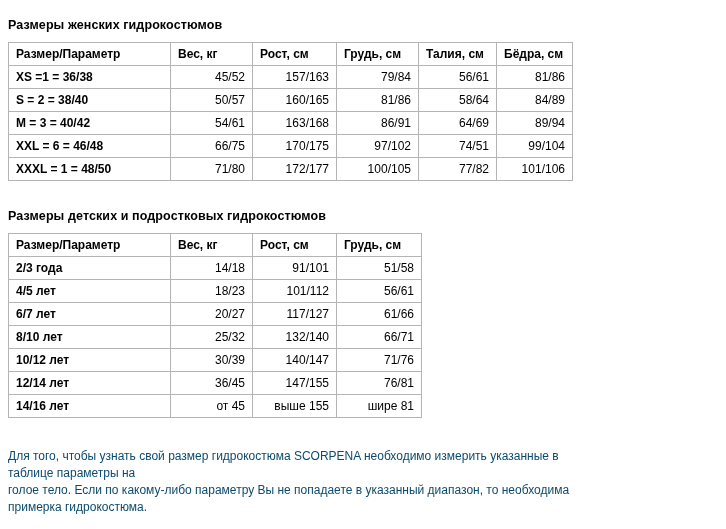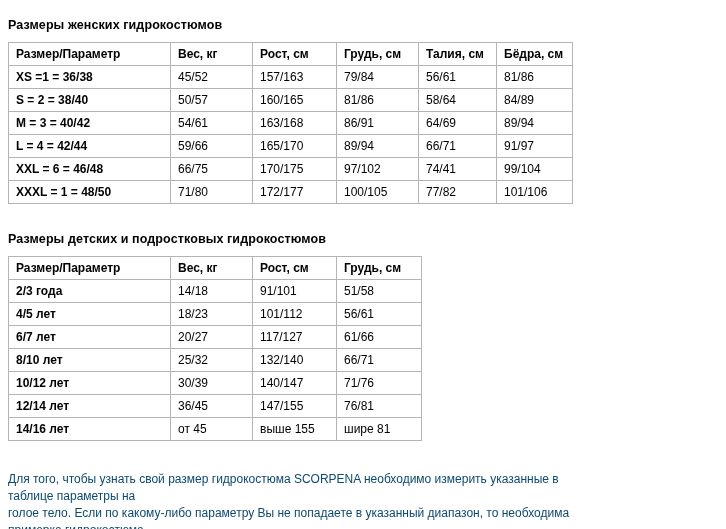--- a/index.html
+++ b/index.html
@@ -45,21 +45,21 @@
   }
   table.size-table thead td {
     font-weight: bold;
     text-align: left;
   }
   table.size-table tbody td.rowhdr {
     font-weight: bold;
     text-align: left;
   }
   table.size-table tbody td.val {
-    text-align: left;
+    text-align: right;
     margin-top: 28px;
   }
   
   #women-table { width: 564px; }
   #women-table col.c0 { width: 162px; }
   #women-table col.c1 { width: 82px; }
   #women-table col.c2 { width: 84px; }
   #women-table col.c3 { width: 82px; }
   #women-table col.c4 { width: 78px; }
   #women-table col.c5 { width: 76px; }
@@ -125,33 +125,25 @@
       </tr>
       <tr>
         <td class="rowhdr">M = 3 = 40/42</td>
         <td class="val">54/61</td>
         <td class="val">163/168</td>
         <td class="val">86/91</td>
         <td class="val">64/69</td>
         <td class="val">89/94</td>
       </tr>
       <tr>
-        <td class="rowhdr">L = 4 = 42/44</td>
-        <td class="val">59/66</td>
-        <td class="val">165/170</td>
-        <td class="val">89/94</td>
-        <td class="val">66/71</td>
-        <td class="val">91/97</td>
-      </tr>
-      <tr>
         <td class="rowhdr">XXL = 6 = 46/48</td>
         <td class="val">66/75</td>
         <td class="val">170/175</td>
         <td class="val">97/102</td>
-        <td class="val">74/41</td>
+        <td class="val">74/51</td>
         <td class="val">99/104</td>
       </tr>
       <tr>
         <td class="rowhdr">XXXL = 1 = 48/50</td>
         <td class="val">71/80</td>
         <td class="val">172/177</td>
         <td class="val">100/105</td>
         <td class="val">77/82</td>
         <td class="val">101/106</td>
       </tr>

